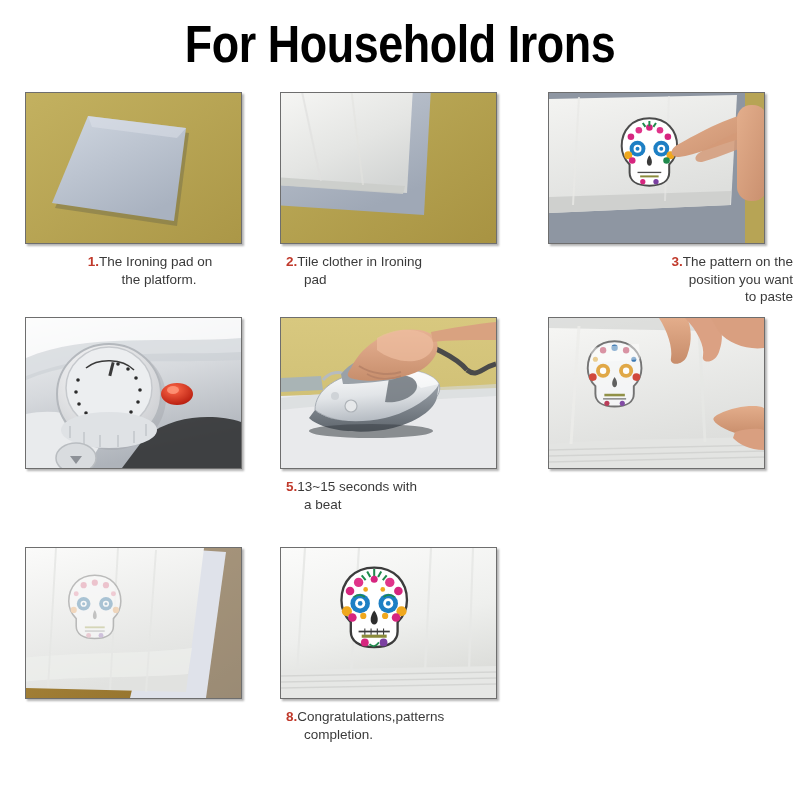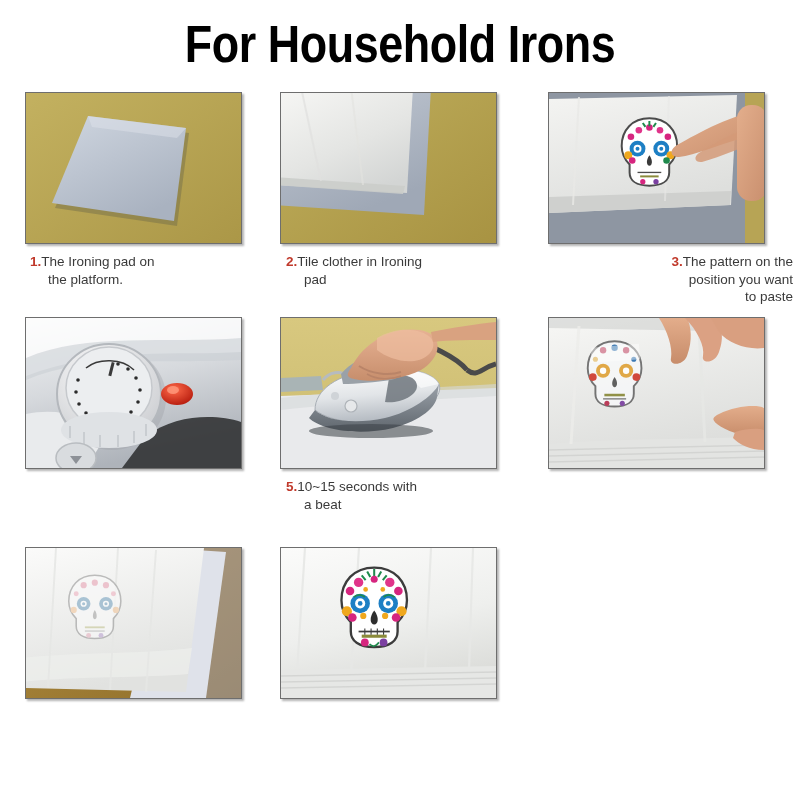--- a/index.html
+++ b/index.html
@@ -16,21 +16,21 @@
     font-family:"Liberation Sans Narrow","Liberation Sans",sans-serif;
     font-weight:bold;font-size:51px;line-height:62px;
     letter-spacing:-0.5px;color:#000000;
     transform:scaleX(0.88);transform-origin:center top;
     white-space:nowrap;
   }
 
   .grid{position:absolute;left:0;top:92px;width:800px;}
   .row{position:relative;width:800px;}
   .cell{position:absolute;top:0;width:248px;}
-  .cell.c1{left:22px;}
+  .cell.c1{left:22px;text-align:center;}
   .cell.c2{left:276px;}
   .cell.c3{left:545px;}
 
   .photo{
     position:relative;width:215px;height:150px;
     border:1px solid #6e6e6e;
     box-shadow:2px 2px 2px rgba(0,0,0,.30);
     overflow:hidden;background:#cfcfcf;
   }
   .cell.c1 .photo{margin-left:3px;}
@@ -278,21 +278,21 @@
 
             <path d="M60,56 C74,38 100,34 116,44 C124,50 120,60 110,62 C96,64 74,66 62,66 Z" fill="#9aa1a8"></path>
             <path d="M70,50 C86,18 122,6 146,14 C162,20 160,40 140,52 C120,62 94,64 78,62 C66,60 64,58 70,50 Z" fill="url(#sk5)"></path>
             <path d="M96,20 C116,8 140,10 150,20 C156,28 150,38 138,42 C124,46 106,40 96,32 Z" fill="#eebd9f" opacity="0.7"></path>
             <path d="M78,48 C90,56 108,58 120,54" stroke="#b98468" stroke-width="2" fill="none"></path>
             <path d="M86,56 C96,62 110,62 120,58" stroke="#b98468" stroke-width="1.6" fill="none"></path>
             <path d="M150,14 C170,10 196,6 215,4 L215,22 C192,22 168,22 152,24 Z" fill="#d9a280"></path>
           </svg>
         </div>
         <div class="cap">
-          <span class="num">5.</span><span class="txt">10~15 seconds with
+          <span class="num">5.</span><span class="txt">13~15 seconds with
 a beat</span>
         </div>
       </div>
 
       <div class="cell c3">
         <div class="photo">
           <svg viewBox="0 0 215 150" preserveAspectRatio="none">
             <defs>
               <linearGradient id="wc6" x1="0" y1="0" x2="0.3" y2="1">
                 <stop offset="0" stop-color="#f7f7f5"></stop>
@@ -454,17 +454,21 @@
                   <path d="M36,80 L36,88"></path>
                   <path d="M44,80 L44,88"></path>
                   <path d="M52,80 L52,88"></path>
               </g>
               <circle cx="28" cy="98" r="5" fill="#d6257f"></circle>
                 <circle cx="52" cy="98" r="5" fill="#7a3fa0"></circle>
               <path d="M34,100 C40,106 44,100 46,98" stroke="#1f8a4c" stroke-width="2.2" fill="none"></path>
             </g>
           </svg>
         </div>
+        <div class="cap">
+          <span class="num">8.</span><span class="txt">Congratulations,patterns
+completion.</span>
+        </div>
       </div>
     </div>
 
   </div>
 </div>
 
 </body></html>

